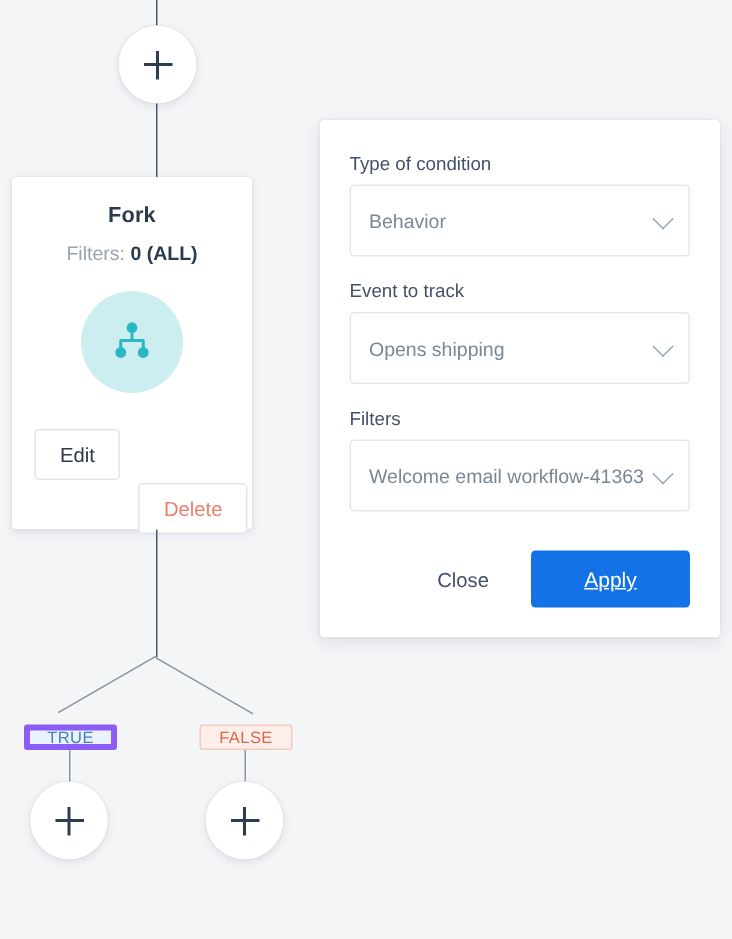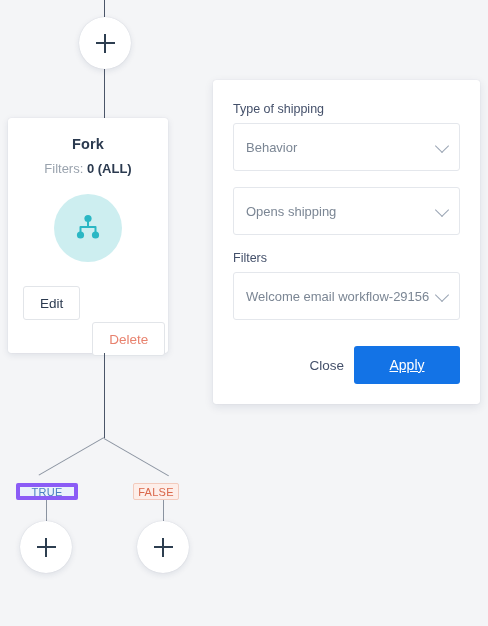--- a/index.html
+++ b/index.html
@@ -146,21 +146,21 @@
     justify-content: center;
     box-sizing: border-box;
   }
   #badge-true {
     left: 16px; top: 483px; width: 62px;
     background: #eaf2fb;
     border: 4px solid #8b5cf6;
     color: #4a7fc1;
   }
   #badge-false {
-    left: 133px; top: 483px; width: 46px;
+    left: 133px; top: 483px; width: 62px;
     background: #fdeee9;
     border: 1px solid #f3cbbd;
     color: #d9674a;
   }
 
   
   #settings-panel {
     position: absolute;
     left: 213px;
     top: 80px;
@@ -202,20 +202,21 @@
     height: 9px;
     margin-top: -6px;
     border-right: 1.4px solid #9aa5b4;
     border-bottom: 1.4px solid #9aa5b4;
     transform: rotate(45deg);
   }
   .panel-actions {
     display: flex;
     align-items: center;
     justify-content: flex-end;
+    gap: 18px;
     margin-top: 26px;
   }
   #btn-close {
     background: none;
     border: none;
     font-family: "Liberation Sans", sans-serif;
     font-size: 13.5px;
     color: #44506a;
     cursor: pointer;
     padding: 8px 10px;
@@ -283,34 +284,35 @@
   <div class="branch-badge" id="badge-false">FALSE</div>
   <div class="line-v" style="left:163px; top:500px; height:21px; background:#8a93a0;"></div>
   <div class="plus-node" id="plus-false">
     <span class="glyph"></span>
   </div>
 
 </div>
 
 <div id="settings-panel">
 
-  <div class="field-label">Type of shipping</div>
+  <div class="field-label">Type of condition</div>
   <div class="select-box">
     <span>Behavior</span>
     <span class="chevron"></span>
   </div>
 
+  <div class="field-label">Event to track</div>
   <div class="select-box">
     <span>Opens shipping</span>
     <span class="chevron"></span>
   </div>
 
   <div class="field-label">Filters</div>
   <div class="select-box">
-    <span>Welcome email workflow-29156</span>
+    <span>Welcome email workflow-41363</span>
     <span class="chevron"></span>
   </div>
 
   <div class="panel-actions">
     <button id="btn-close">Close</button>
     <button id="btn-apply">Apply</button>
   </div>
 
 </div>
 

